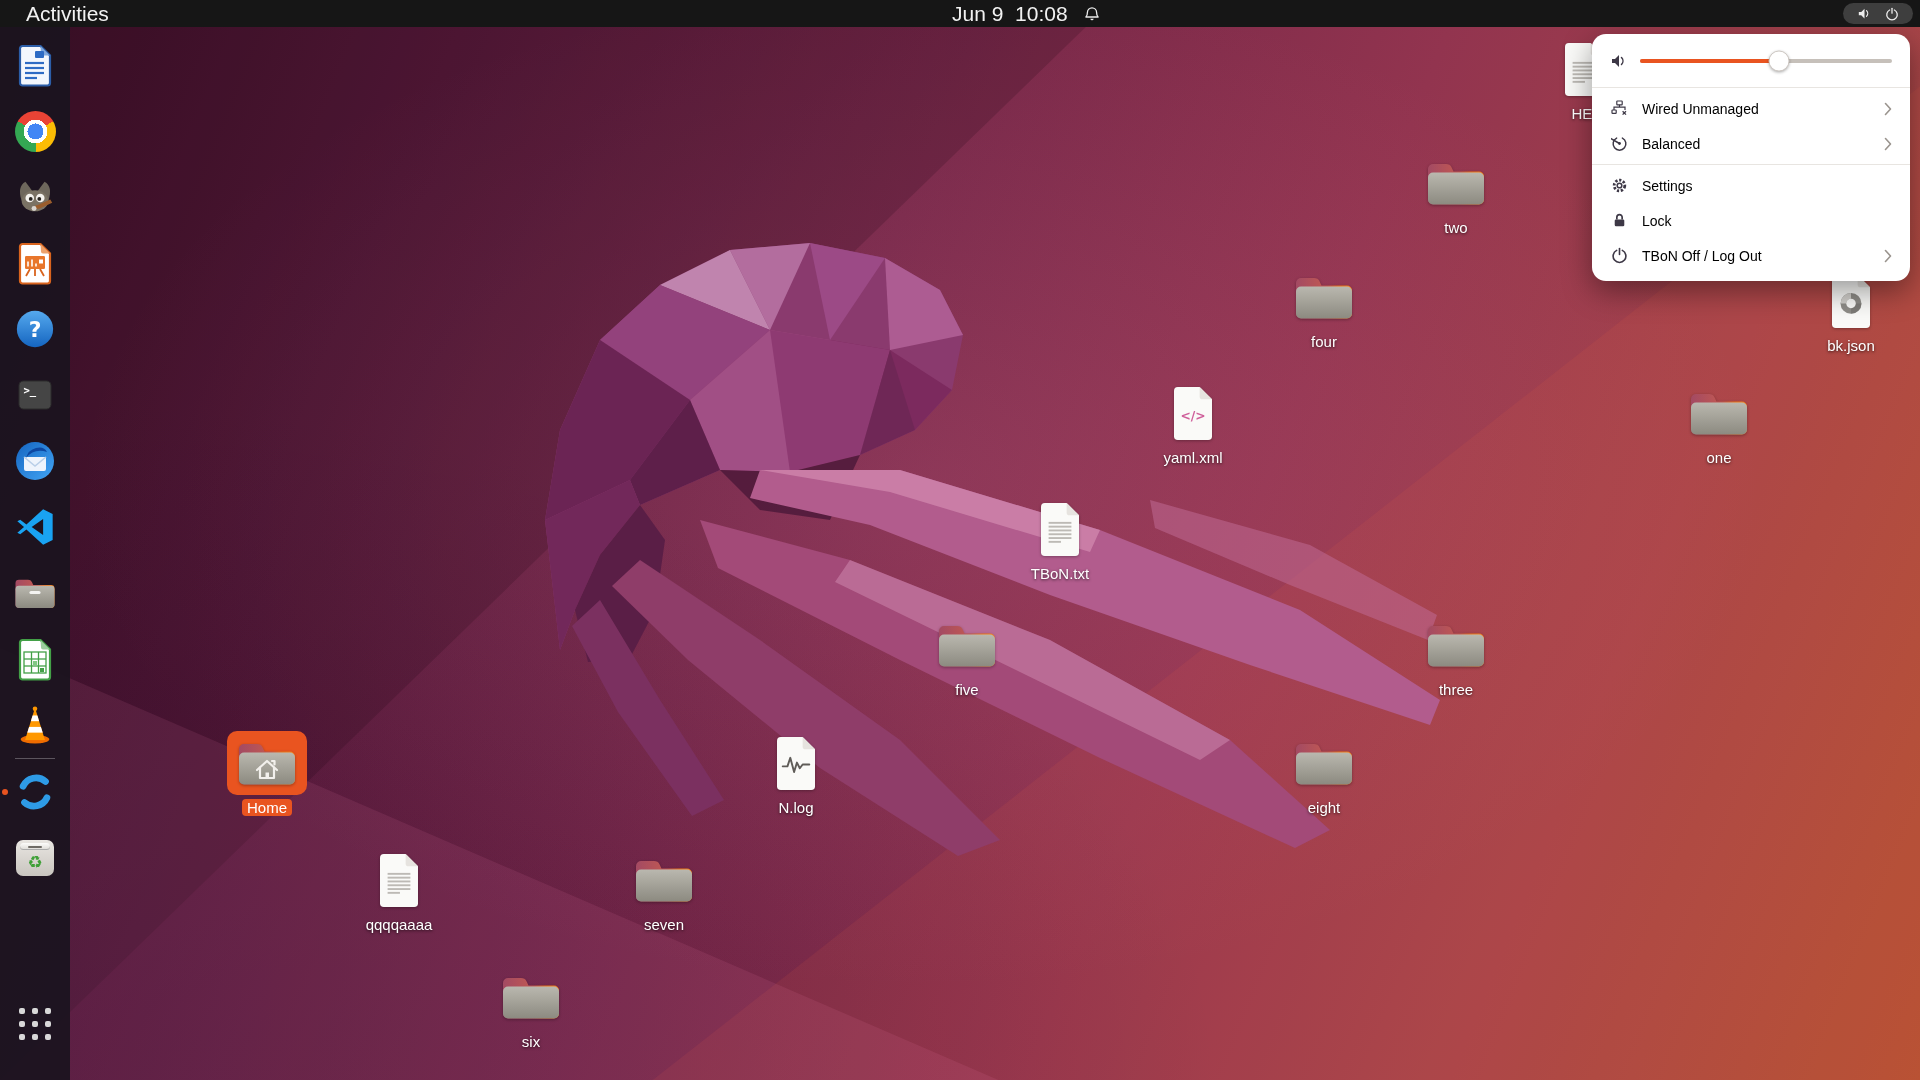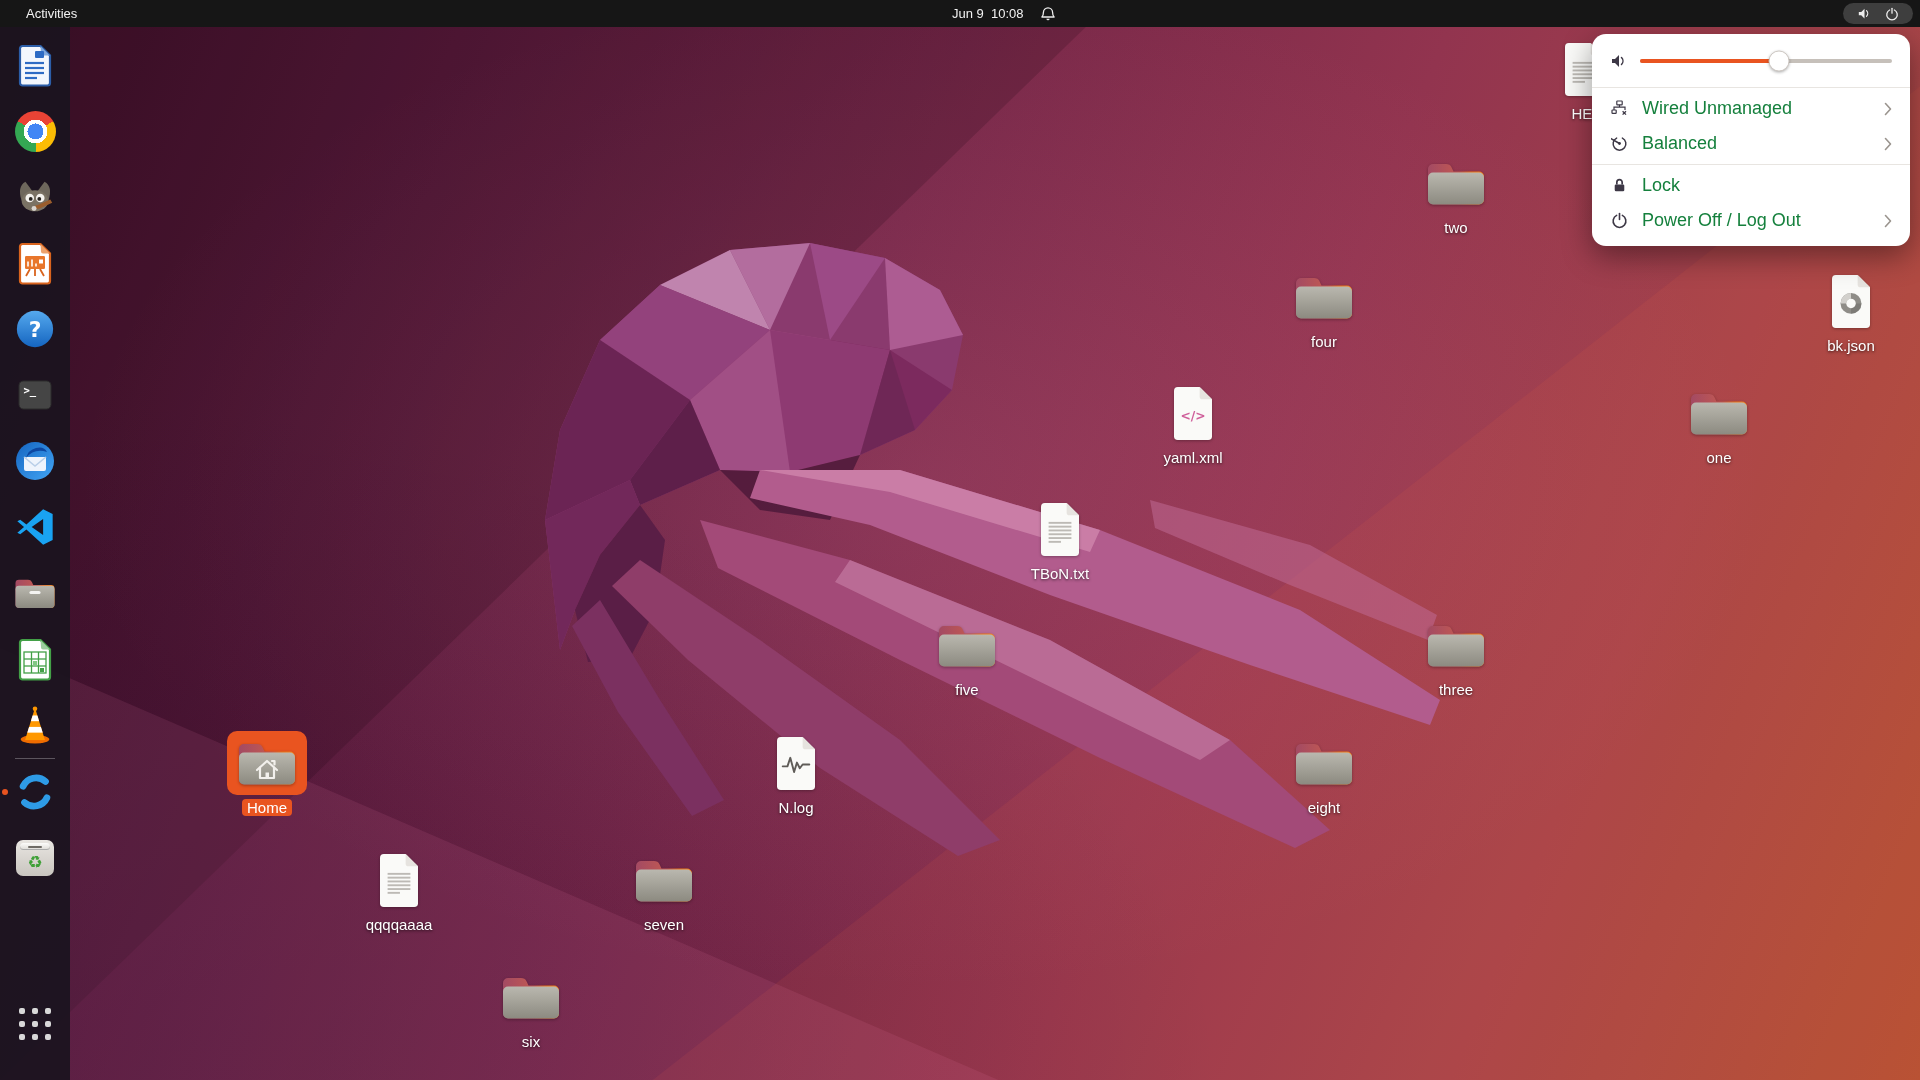--- a/index.html
+++ b/index.html
@@ -15,21 +15,21 @@
       linear-gradient(112deg,#3c1027 0%,#571a3a 20%,#762748 42%,#92344f 62%,#a5434a 80%,#b25033 100%);
   }
   .wp-facet { position:absolute; inset:0; }
   .wp-facet.f1 { background:rgba(18,0,14,.16); clip-path:polygon(0 0,58% 0,0 100%); }
   .wp-facet.f2 { background:rgba(255,110,70,.09); clip-path:polygon(100% 8%,100% 100%,34% 100%); }
   .wp-facet.f3 { background:rgba(255,140,185,.10); clip-path:polygon(0 60%,52% 100%,0 100%); }
   .jellyfish { position:absolute; left:430px; top:180px; z-index:0; }
 
   
   .topbar { position:absolute; left:0; top:0; width:1920px; height:27px;
-    background:#161616; z-index:60; color:#f2f2f2; font-size:13px; }
+    background:#161616; z-index:60; color:#f2f2f2; font-size:21px; }
   .tb-activities { position:absolute; left:18px; top:0; height:27px; line-height:27px; padding:0 8px; border-radius:6px; }
   .tb-center { position:absolute; left:952px; top:0; height:27px; display:flex; align-items:center; gap:16px; }
   .tb-clock { white-space:pre; font-weight:500; }
   .tb-right { position:absolute; right:7px; top:3px; height:21px; width:70px;
     background:#3e3e3e; border-radius:11px; display:flex; align-items:center; justify-content:center; gap:13px; }
 
   
   .dock { position:absolute; left:0; top:27px; bottom:0; width:70px;
     background:rgba(26,20,30,.92); z-index:30; display:flex; flex-direction:column; align-items:center; padding-top:15px; }
   .dock-apps, .dock-extra { display:flex; flex-direction:column; gap:20px; align-items:center; }
@@ -59,21 +59,21 @@
   .di-label-wrap { margin-top:5px; }
   .di-label { display:inline-block; max-width:130px; white-space:nowrap; font-size:15px; color:#fff;
     text-shadow:0 1px 3px rgba(0,0,0,.7); padding:0 5px; border-radius:4px; }
   .desktop-item.selected .di-icon::before { content:''; position:absolute; left:50%; top:50%;
     transform:translate(-50%,-50%); width:80px; height:64px; background:#E95420; border-radius:10px; }
   .desktop-item.selected .di-label { background:#E95420; text-shadow:none;text-align:center; }
 
   
   .system-menu { position:absolute; left:1592px; top:34px; width:318px; z-index:40;
     background:#ffffff; border-radius:14px; box-shadow:0 10px 30px rgba(0,0,0,.4);
-    padding:8px 0; color:#15803d; font-size:18px; }
+    padding:8px 0; color:#000000; font-size:14px; }
   .sm-volume-row { display:flex; align-items:center; gap:12px; padding:8px 18px 12px 18px; }
   .sm-slider { position:relative; flex:1; height:22px; }
   .sm-track { position:absolute; left:0; right:0; top:50%; transform:translateY(-50%);
     height:4px; border-radius:2px; background:#c6c0ba; }
   .sm-fill { position:absolute; left:0; top:50%; transform:translateY(-50%);
     height:4px; border-radius:2px; background:#E95420; }
   .sm-handle { position:absolute; top:50%; transform:translate(-50%,-50%); width:21px; height:21px;
     border-radius:50%; background:#fff; border:1px solid #cfc9c4; box-shadow:0 1px 3px rgba(0,0,0,.3); }
   .sm-divider { height:1px; background:#e8e5e1; margin:3px 0; }
   .sm-item { display:flex; align-items:center; gap:14px; height:35px; padding:0 18px; }
@@ -602,35 +602,45 @@
     <span class="mi-chevron">
       <svg width="8" height="14" viewBox="0 0 8 14">
         <path d="M1.5,1.5 L6.5,7 L1.5,12.5" stroke="#9a948e" stroke-width="1.6" fill="none" stroke-linecap="round" stroke-linejoin="round"></path>
       </svg>
     </span>
   </div>
         <div class="sm-divider"></div>
         <div class="sm-item">
     <span class="mi-icon">
             <svg width="17" height="17" viewBox="0 0 16 16">
+      <circle cx="8" cy="8" r="5" fill="none" stroke="#3d3846" stroke-width="2.6" stroke-dasharray="2.1 1.55" transform="rotate(8 8 8)"></circle>
+      <circle cx="8" cy="8" r="2.2" fill="none" stroke="#3d3846" stroke-width="1.4"></circle>
+    </svg>
+          </span>
+    <span class="mi-label">Settings</span>
+
+  </div>
+        <div class="sm-item">
+    <span class="mi-icon">
+            <svg width="17" height="17" viewBox="0 0 16 16">
       <rect x="3.5" y="7" width="9" height="6.5" rx="1.2" fill="#3d3846"></rect>
       <path d="M5.5,7 V5 a2.5,2.5 0 0 1 5,0 V7" fill="none" stroke="#3d3846" stroke-width="1.6"></path>
     </svg>
           </span>
     <span class="mi-label">Lock</span>
 
   </div>
         <div class="sm-item">
     <span class="mi-icon">
             <svg width="17" height="17" viewBox="0 0 16 16">
       <path d="M5.3,3.2 A6,6 0 1 0 10.7,3.2" fill="none" stroke="#3d3846" stroke-width="1.5" stroke-linecap="round"></path>
       <line x1="8" y1="1.5" x2="8" y2="7" stroke="#3d3846" stroke-width="1.5" stroke-linecap="round"></line>
     </svg>
           </span>
-    <span class="mi-label">Power Off / Log Out</span>
+    <span class="mi-label">TBoN Off / Log Out</span>
     <span class="mi-chevron">
       <svg width="8" height="14" viewBox="0 0 8 14">
         <path d="M1.5,1.5 L6.5,7 L1.5,12.5" stroke="#9a948e" stroke-width="1.6" fill="none" stroke-linecap="round" stroke-linejoin="round"></path>
       </svg>
     </span>
   </div>
       </div>
   </div>
 
 </div>

